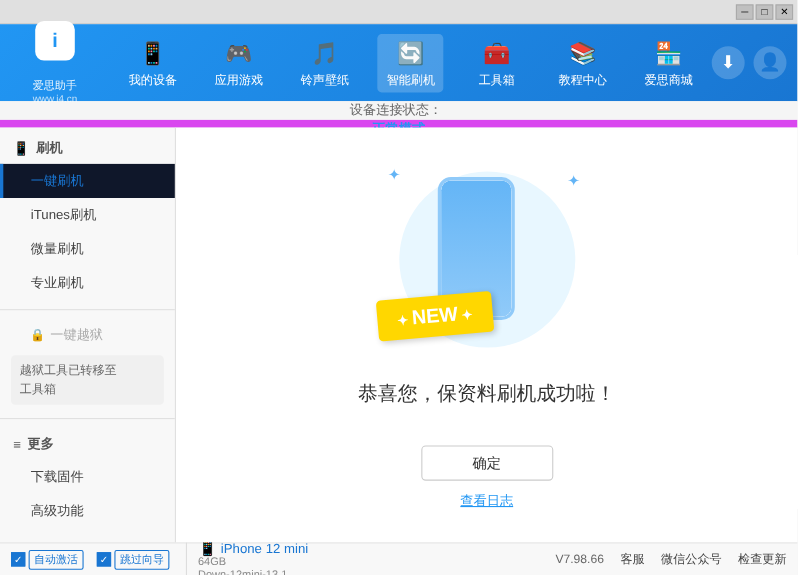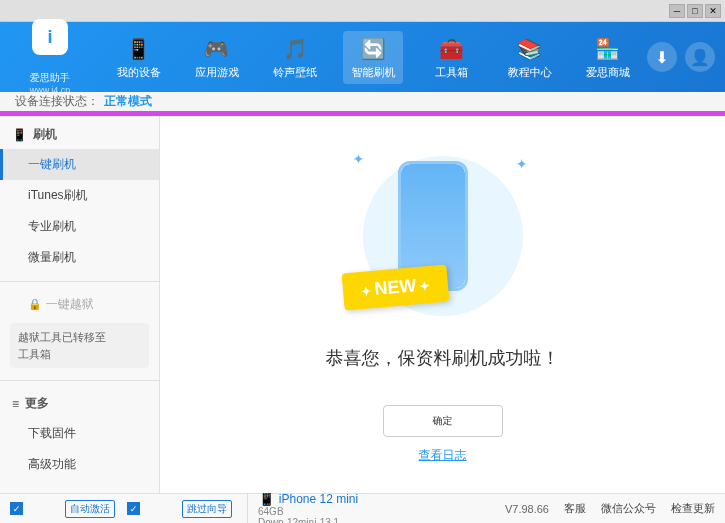--- a/index.html
+++ b/index.html
@@ -121,26 +121,27 @@
     
     .main-layout {
       display: flex;
       height: calc(523px - 22px - 70px - 24px - 30px);
     }
 
     
     .status-bar {
       height: 24px;
       background: #f5f5f5;
-      border-bottom: 5px solid #d946ef;
+      border-bottom: 7px solid #d946ef;
       display: flex;
       align-items: center;
       padding: 0 15px;
       font-size: 12px;
       color: #333;
+      flex-direction: column;
     }
     .status-label {
       color: #666;
       margin-right: 5px;
     }
     .status-value {
       color: #2196F3;
       font-weight: bold;
     }
 
@@ -167,21 +168,21 @@
       margin-right: 6px;
       color: #555;
     }
     .sidebar-item {
       padding: 7px 12px 7px 28px;
       font-size: 12px;
       color: #444;
       cursor: pointer;
     }
     .sidebar-item.active {
-      background: #e5e5e5;
+      background: #0f172a;
       color: #1976D2;
       border-left: 3px solid #1976D2;
       padding-left: 25px;
     }
     .sidebar-divider {
       height: 1px;
       background: #e0e0e0;
       margin: 4px 0;
     }
     .sidebar-disabled {
@@ -304,21 +305,21 @@
       font-weight: 400;
     }
 
     .confirm-btn {
       width: 120px;
       height: 32px;
       background: white;
       border: 1px solid #ccc;
       border-radius: 4px;
       cursor: pointer;
-      font-size: 10px;
+      font-size: 13px;
       color: #333;
       display: flex;
       align-items: center;
       justify-content: center;
       margin-bottom: 10px;
     }
 
     .log-link {
       font-size: 12px;
       color: #2196F3;
@@ -363,21 +364,20 @@
       color: white;
       font-size: 9px;
     }
     .check-label {
       color: #333;
       border: 1px solid #1976D2;
       padding: 1px 4px;
       font-size: 10px;
       color: #1976D2;
       border-radius: 2px;
-      margin-left: 39px;
     }
 
     .device-info {
       display: flex;
       flex-direction: column;
       justify-content: center;
       border-left: 1px solid #ddd;
       padding-left: 10px;
     }
     .device-name {
@@ -465,22 +465,22 @@
 
   <div class="sidebar">
 
     <div class="sidebar-section">
       <div class="sidebar-section-header">
         <span class="sidebar-section-icon">📱</span>
         <span>刷机</span>
       </div>
       <div class="sidebar-item active">一键刷机</div>
       <div class="sidebar-item">iTunes刷机</div>
+      <div class="sidebar-item">微量刷机</div>
       <div class="sidebar-item">专业刷机</div>
-      <div class="sidebar-item">微量刷机</div>
     </div>
     <div class="sidebar-divider"></div>
 
     <div class="sidebar-section">
       <div class="sidebar-disabled">
         <span class="lock-icon">🔒</span>
         <span>一键越狱</span>
       </div>
       <div class="sidebar-info-box">
         <span>越狱工具已转移至<br>工具箱</span>

